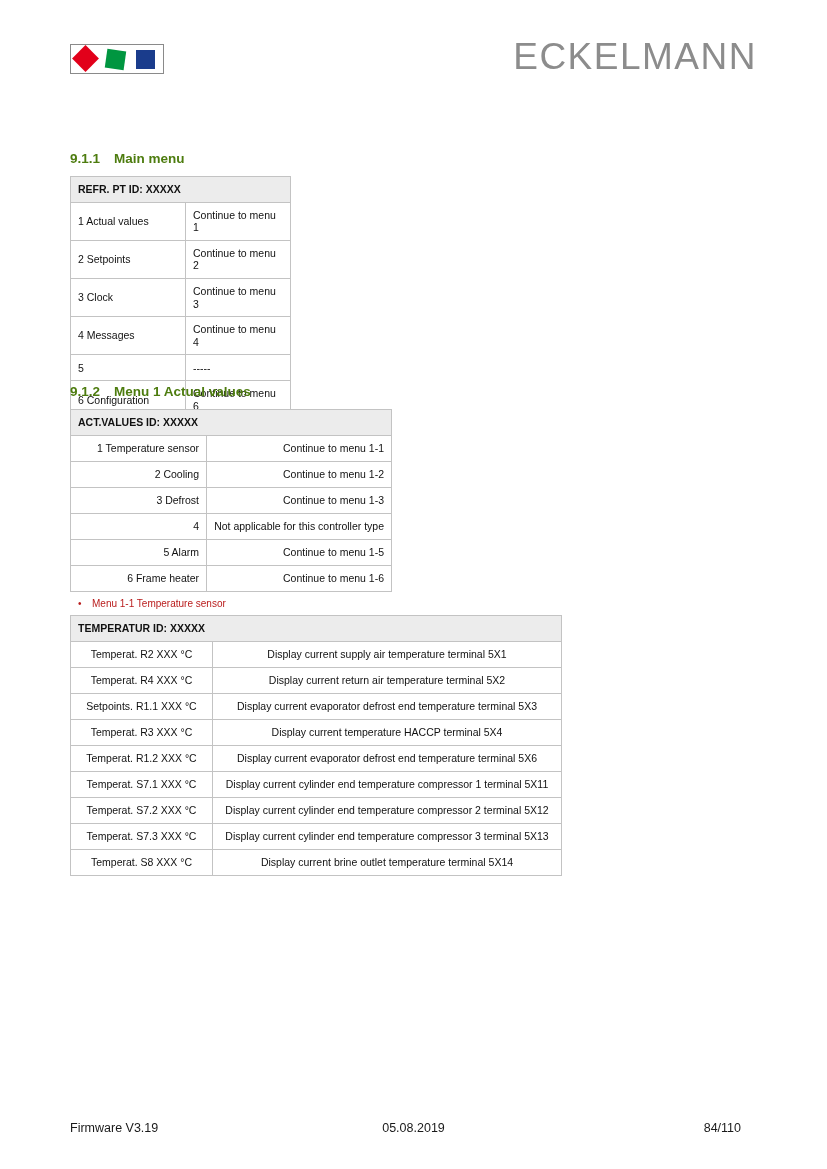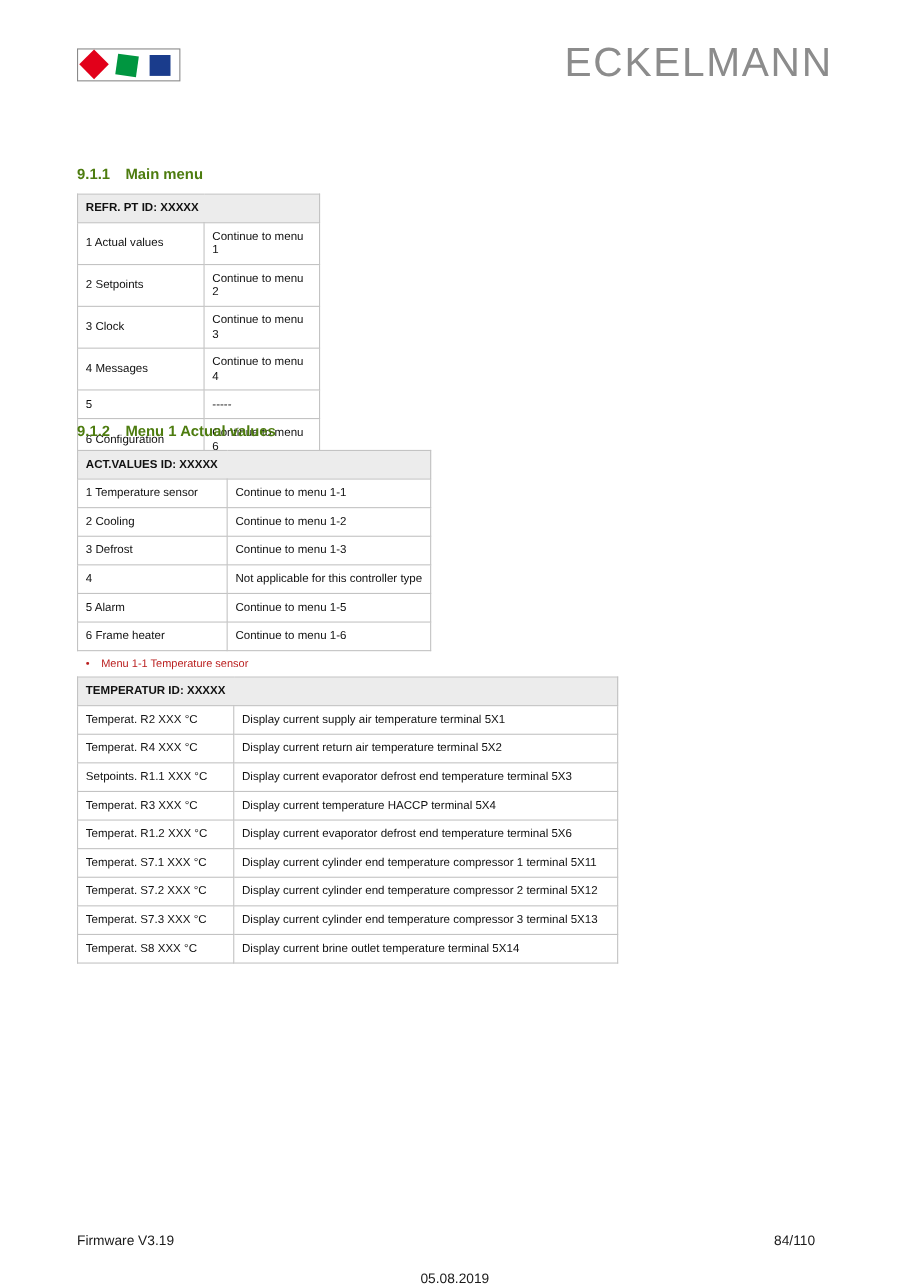--- a/index.html
+++ b/index.html
@@ -134,38 +134,38 @@
   }
 
   #table-main  { left: 70px; top: 176px; width: 220px; }
   #table-main col.c1 { width: 115px; }
   #table-main col.c2 { width: 105px; }
   #table-main td { height: 13px; }
 
   #table-menu1 { left: 70px; top: 409px; width: 321px; }
   #table-menu1 col.c1 { width: 136px; }
   #table-menu1 col.c2 { width: 185px; }
-  #table-menu1 td { height: 13px; }
+  #table-menu1 td { height: 13px; text-align: right; }
 
   #table-temp  { left: 70px; top: 615px; width: 491px; }
   #table-temp col.c1 { width: 142px; }
   #table-temp col.c2 { width: 349px; }
-  #table-temp td { height: 13px; }
+  #table-temp td { height: 13px; text-align: center; }
 
   
   .footer {
     position: absolute;
     left: 70px;
     right: 70px;
     top: 1121px;
     font-size: 12.5px;
     color: #1a1a1a;
   }
   .footer .fl { position: absolute; left: 0; text-align: center; }
-  .footer .fc { position: absolute; left: 50%; transform: translateX(-50%); margin-top: 34px; }
+  .footer .fc { position: absolute; left: 50%; transform: translateX(-50%); }
   .footer .fr { position: absolute; right: 16px; }
 </style>
 </head>
 <body>
 
 <div class="page">
 
   <div class="header">
     <div class="logo">
       <div class="logo-frame"></div>

